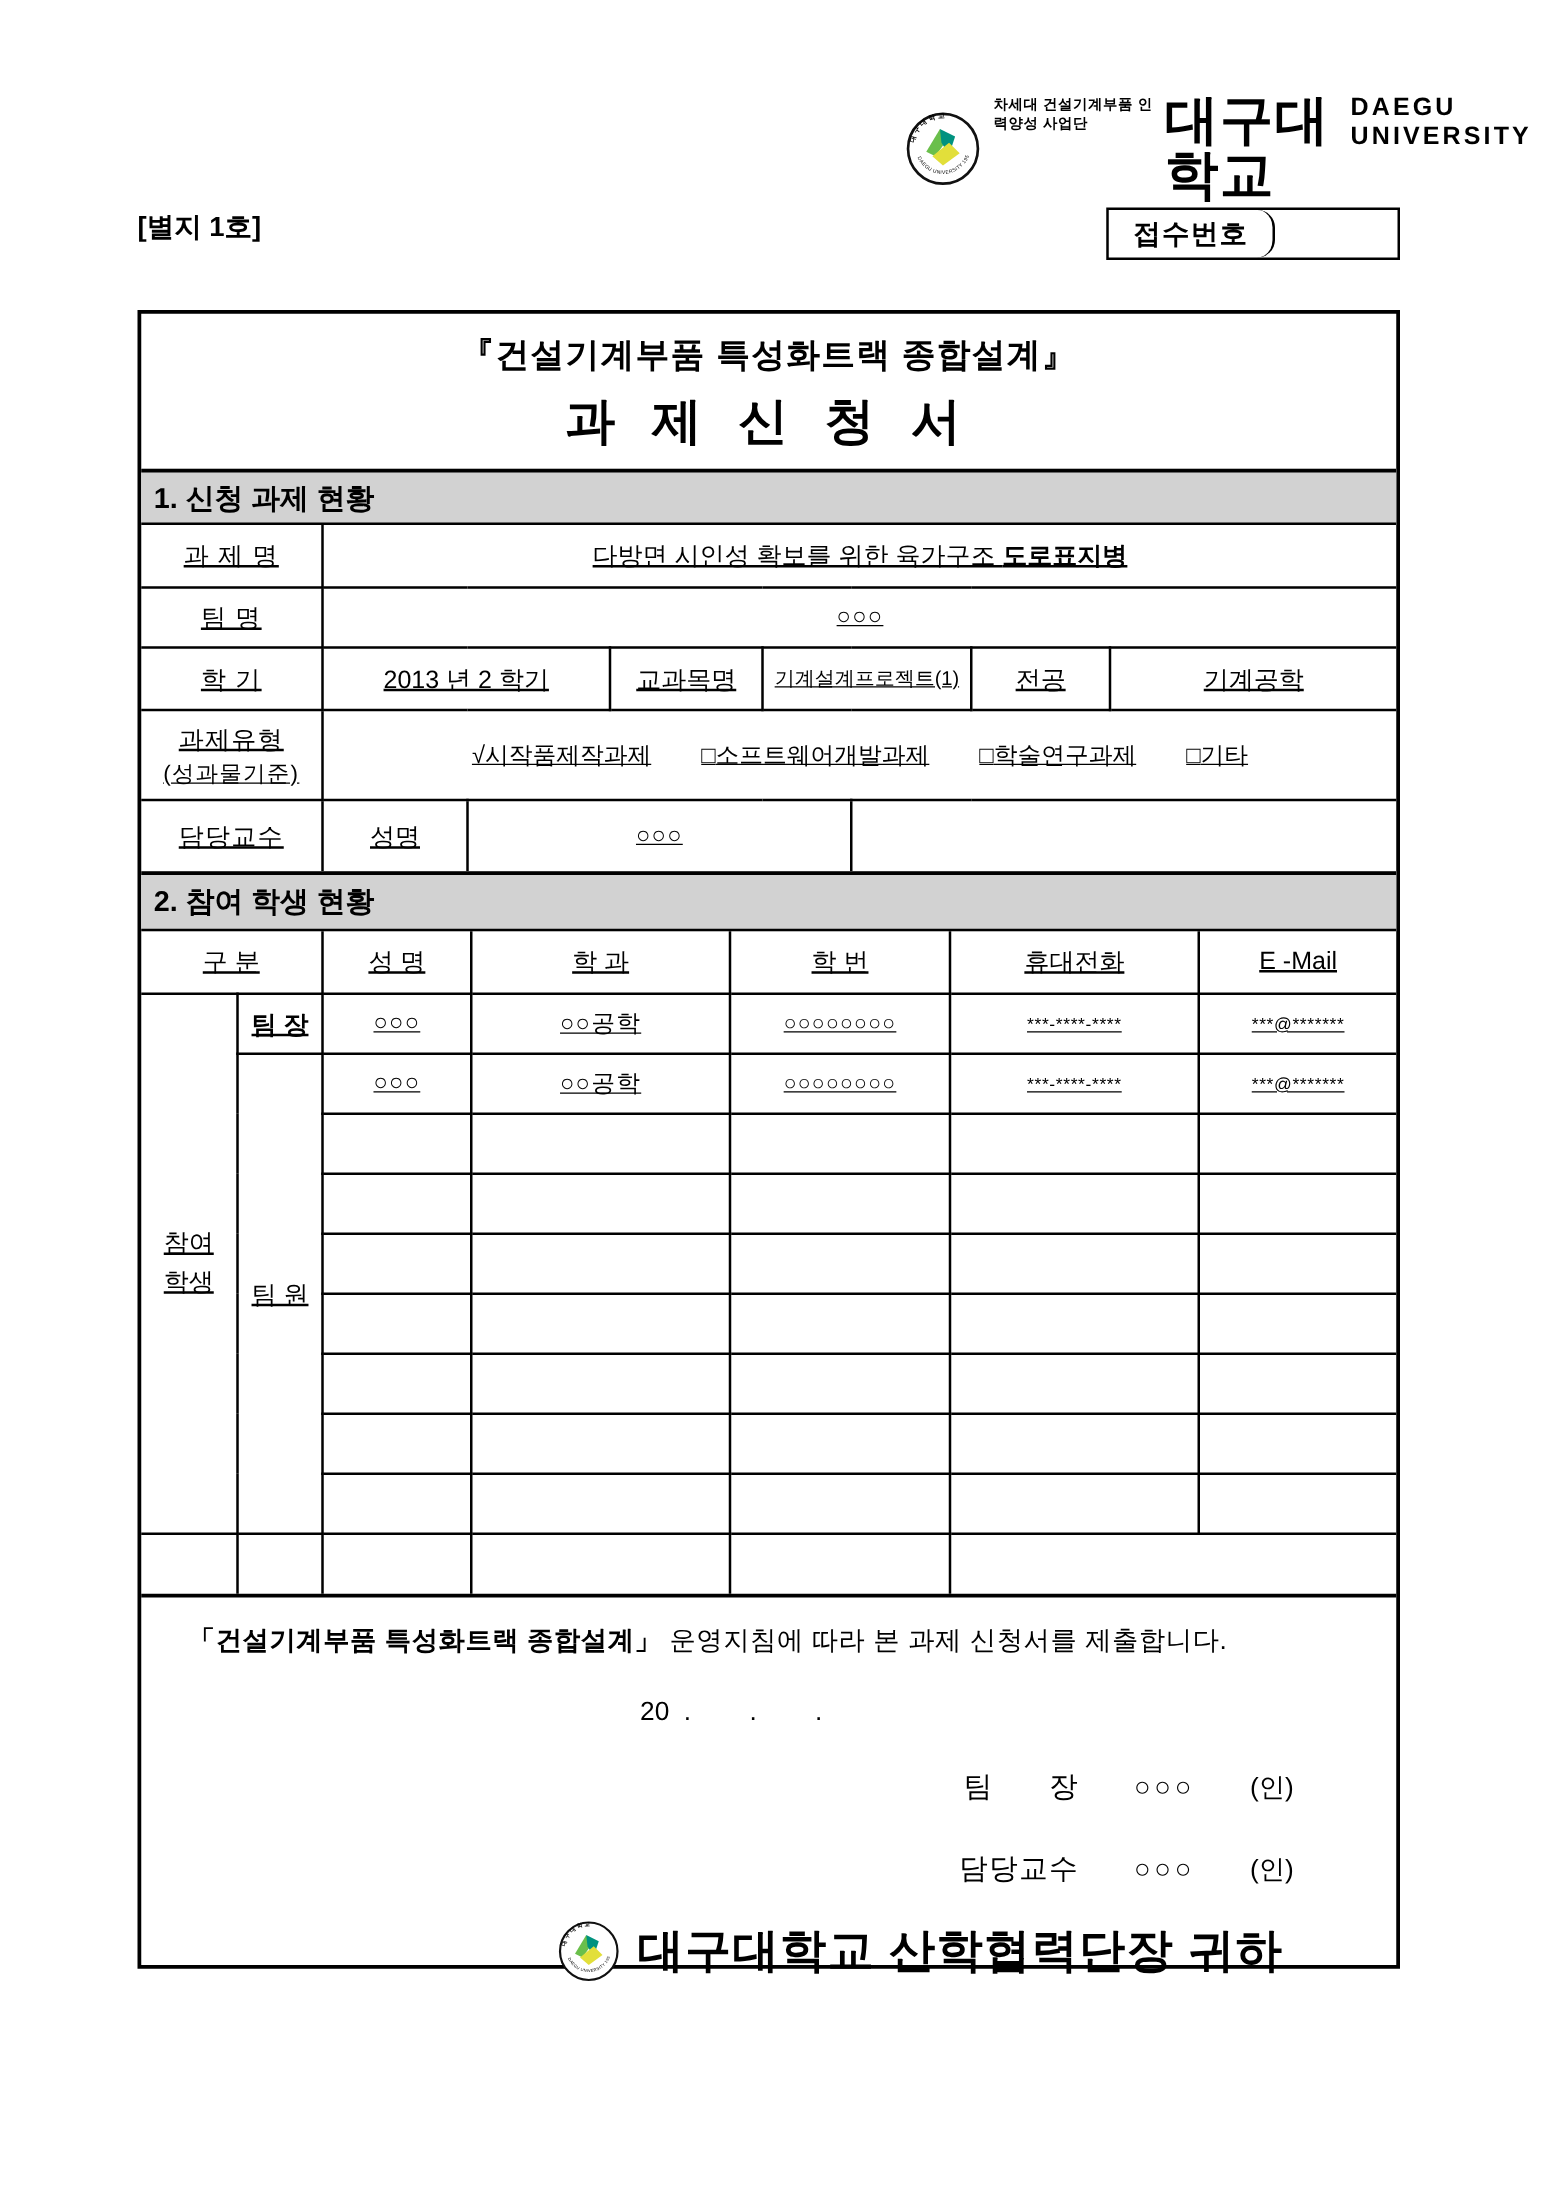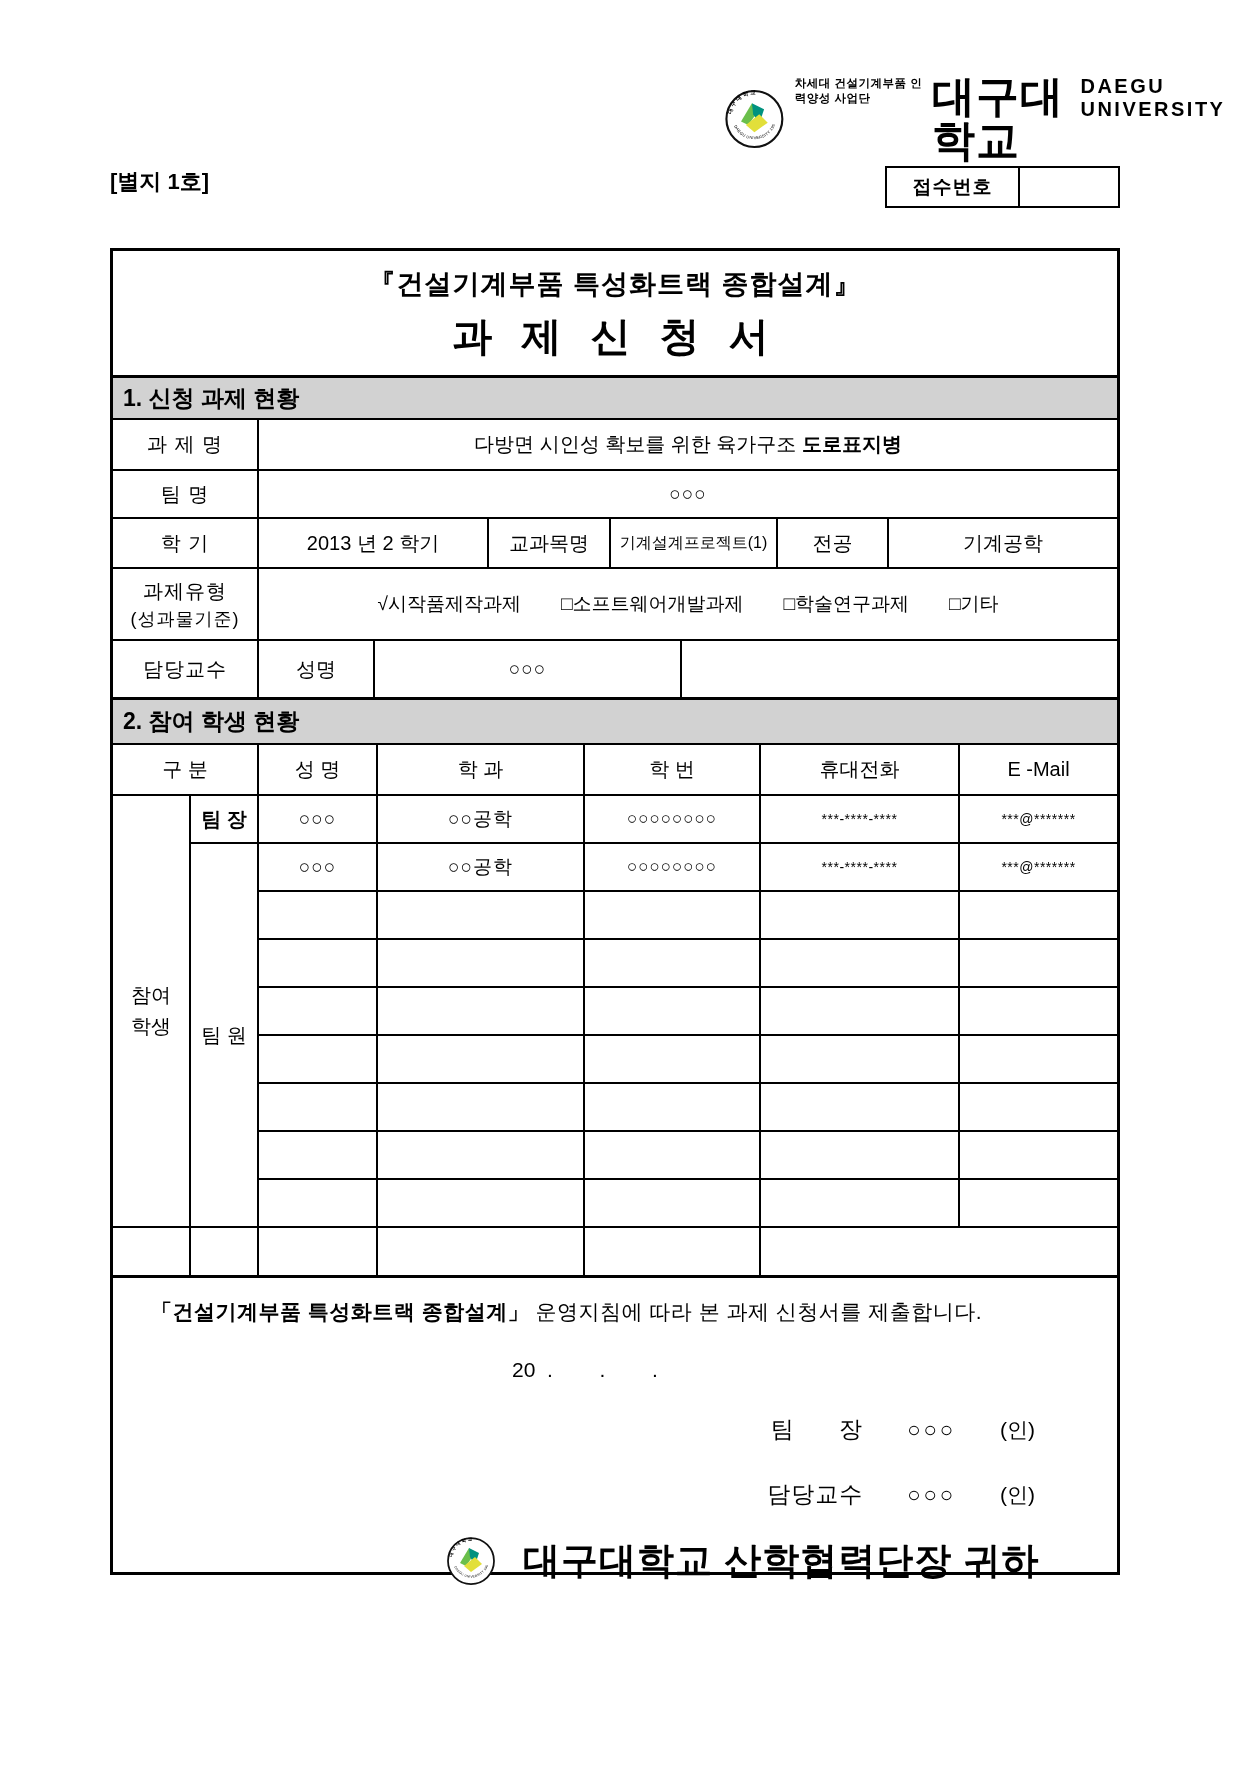--- a/index.html
+++ b/index.html
@@ -12,37 +12,37 @@
   .brand-text{display:flex;}
   .brand-program{font-size:11.5px;font-weight:bold;letter-spacing:0.5px;margin-top:2px;}
   .brand-kr{font-size:43px;font-weight:bold;letter-spacing:1px;line-height:1.02;margin-top:1px;}
   .brand-en{font-size:20px;font-weight:bold;letter-spacing:2.5px;margin-top:1px;}
 
   
   .byeolji{position:absolute;left:110px;top:167px;font-size:22px;font-weight:bold;}
   .receipt-box{position:absolute;left:885px;top:166px;width:235px;height:42px;
                border:2px solid #000;box-sizing:border-box;display:flex;}
   .receipt-label{flex:0 0 131px;border-right:2px solid #000;display:flex;align-items:center;
-                 justify-content:center;font-size:19px;font-weight:bold;letter-spacing:1px;}
+                 justify-content:center;font-size:22px;font-weight:bold;letter-spacing:1px;border-radius:14px;}
   .receipt-value{flex:1;}
 
   
   .main-box{position:absolute;left:110px;top:248px;width:1010px;height:1327px;
             border:3px solid #000;box-sizing:border-box;}
   .title-area{height:124px;box-sizing:border-box;text-align:center;padding-top:15px;}
   .title1{font-size:27px;font-weight:bold;letter-spacing:1px;}
   .title2{font-size:40px;font-weight:bold;letter-spacing:9px;margin-top:7px;}
 
   .section-header{box-sizing:border-box;background:#d2d2d2;border-top:3px solid #000;
                   border-bottom:2px solid #000;font-weight:bold;font-size:23px;
                   padding-left:10px;display:flex;align-items:center;}
   .sh1{height:45px;}
   .sh2{height:48px;}
 
-  table{border-collapse:collapse;width:100%;table-layout:fixed;border-style:hidden;}
+  table{border-collapse:collapse;width:100%;table-layout:fixed;border-style:hidden;text-decoration:underline;}
   td{border:2px solid #000;text-align:center;vertical-align:middle;font-size:20px;
      overflow:hidden;padding:0 2px;box-sizing:border-box;}
   .rh50{height:50px;} .rh48{height:48px;} .rh72{height:72px;} .rh57{height:57px;}
   .lbl{letter-spacing:1px;}
   .b{font-weight:bold;}
   .type-label-sub{font-size:18px;margin-top:2px;}
   .options{display:flex;justify-content:center;gap:40px;font-size:19px;}
   .opt{white-space:nowrap;}
   .course-val{font-size:16px;}
   .circ{font-size:19px;letter-spacing:1px;}
@@ -54,21 +54,21 @@
   
   .closing{position:relative;height:345px;border-top:3px solid #000;box-sizing:border-box;}
   .statement{position:absolute;left:38px;top:20px;margin:0;font-size:21px;letter-spacing:0.5px;}
   .dateline{position:absolute;left:0;right:0;top:80px;margin:0;text-align:center;
             font-size:21px;white-space:pre;transform:translateX(-30px);}
   .sign-row{position:absolute;right:82px;display:flex;align-items:center;gap:44px;font-size:23px;}
   .sr1{top:136px;} .sr2{top:201px;}
   .sig-role{white-space:pre;letter-spacing:1px;}
   .sig-name{font-size:22px;letter-spacing:3px;}
   .sig-seal{font-size:21px;}
-  .recipient-row{position:absolute;left:333px;top:258px;display:flex;align-items:center;gap:27px;}
+  .recipient-row{position:absolute;left:333px;top:258px;display:flex;align-items:center;gap:14px;}
   .emblem-small{width:50px;height:50px;}
   .recipient{font-size:37px;font-weight:bold;letter-spacing:1px;}
 </style>
 </head>
 <body>
 
 <svg width="0" height="0" style="position:absolute">
   <symbol id="emblem" viewBox="0 0 100 100">
     <circle cx="50" cy="50" r="46" fill="#ffffff" stroke="#111111" stroke-width="3.5"></circle>
     <polygon points="28,54 46,24 54,40 40,60" fill="#6abf4b"></polygon>

